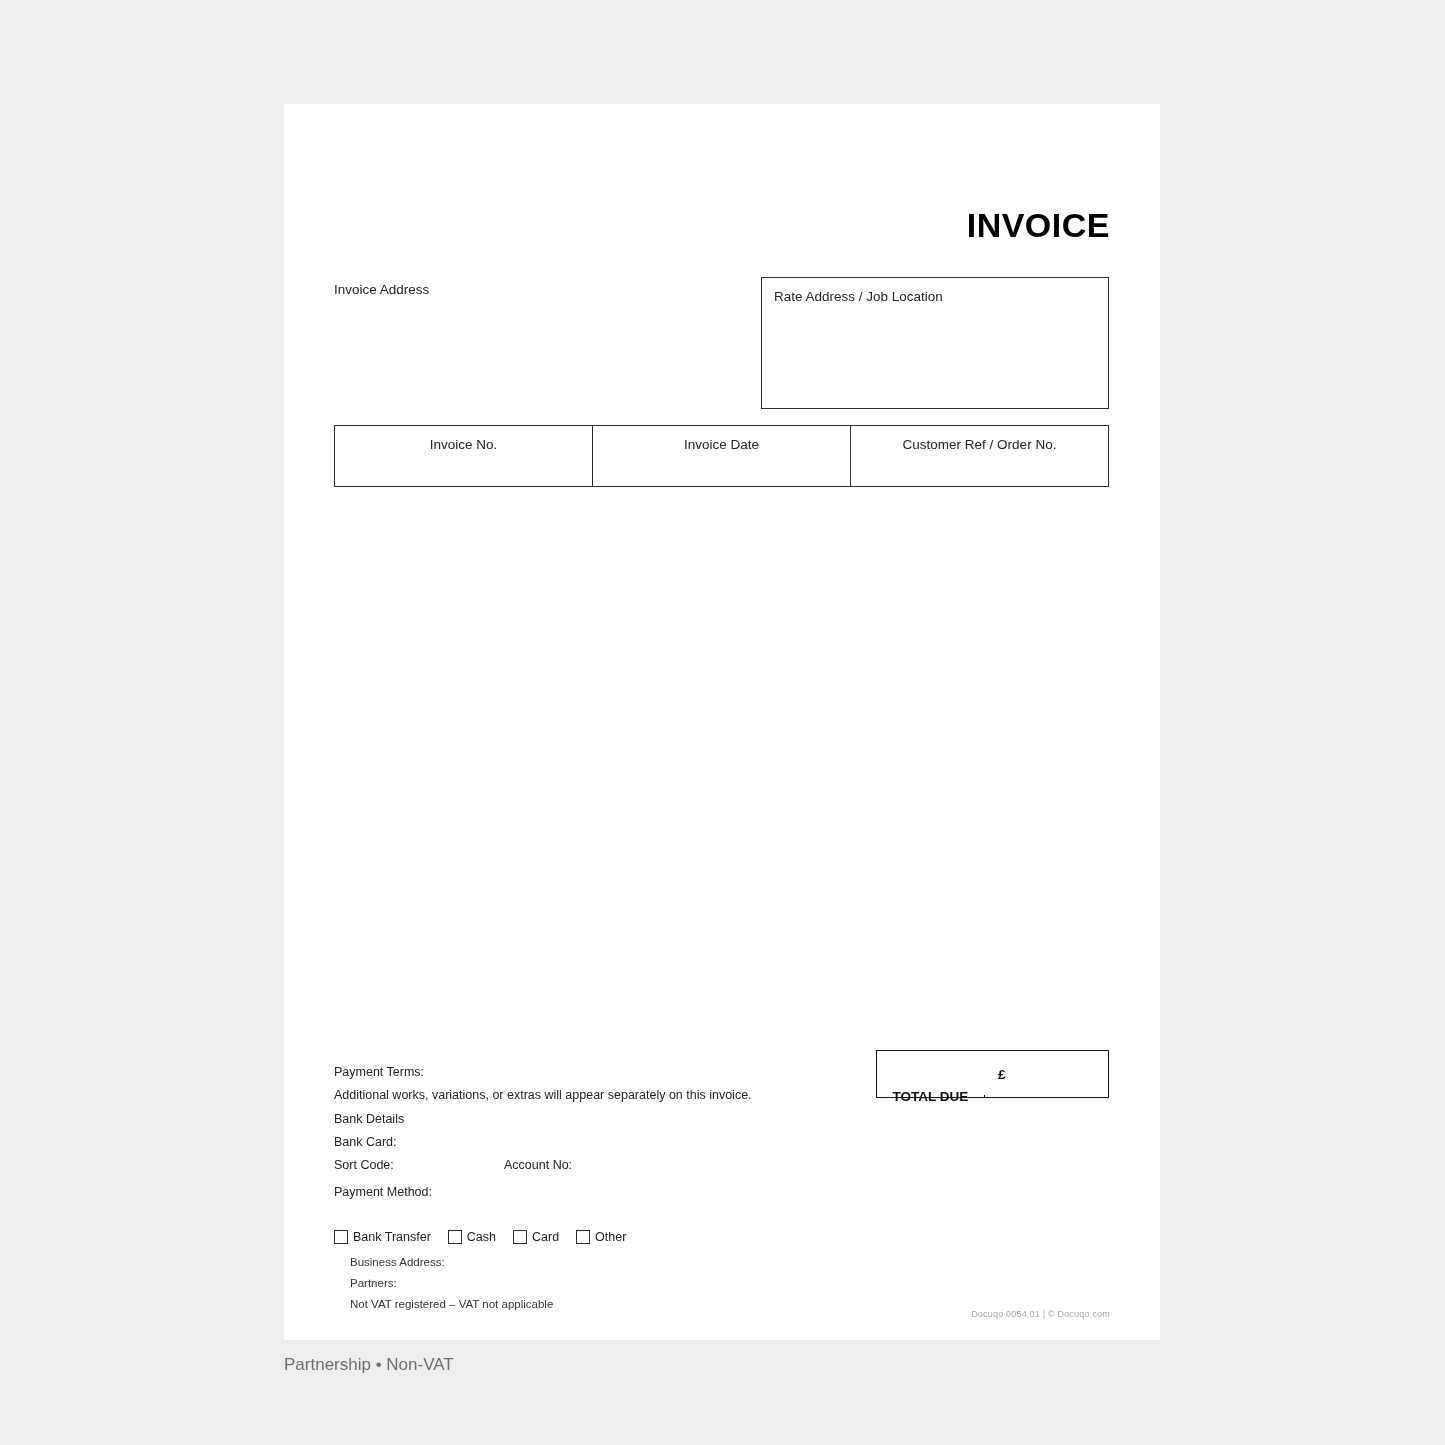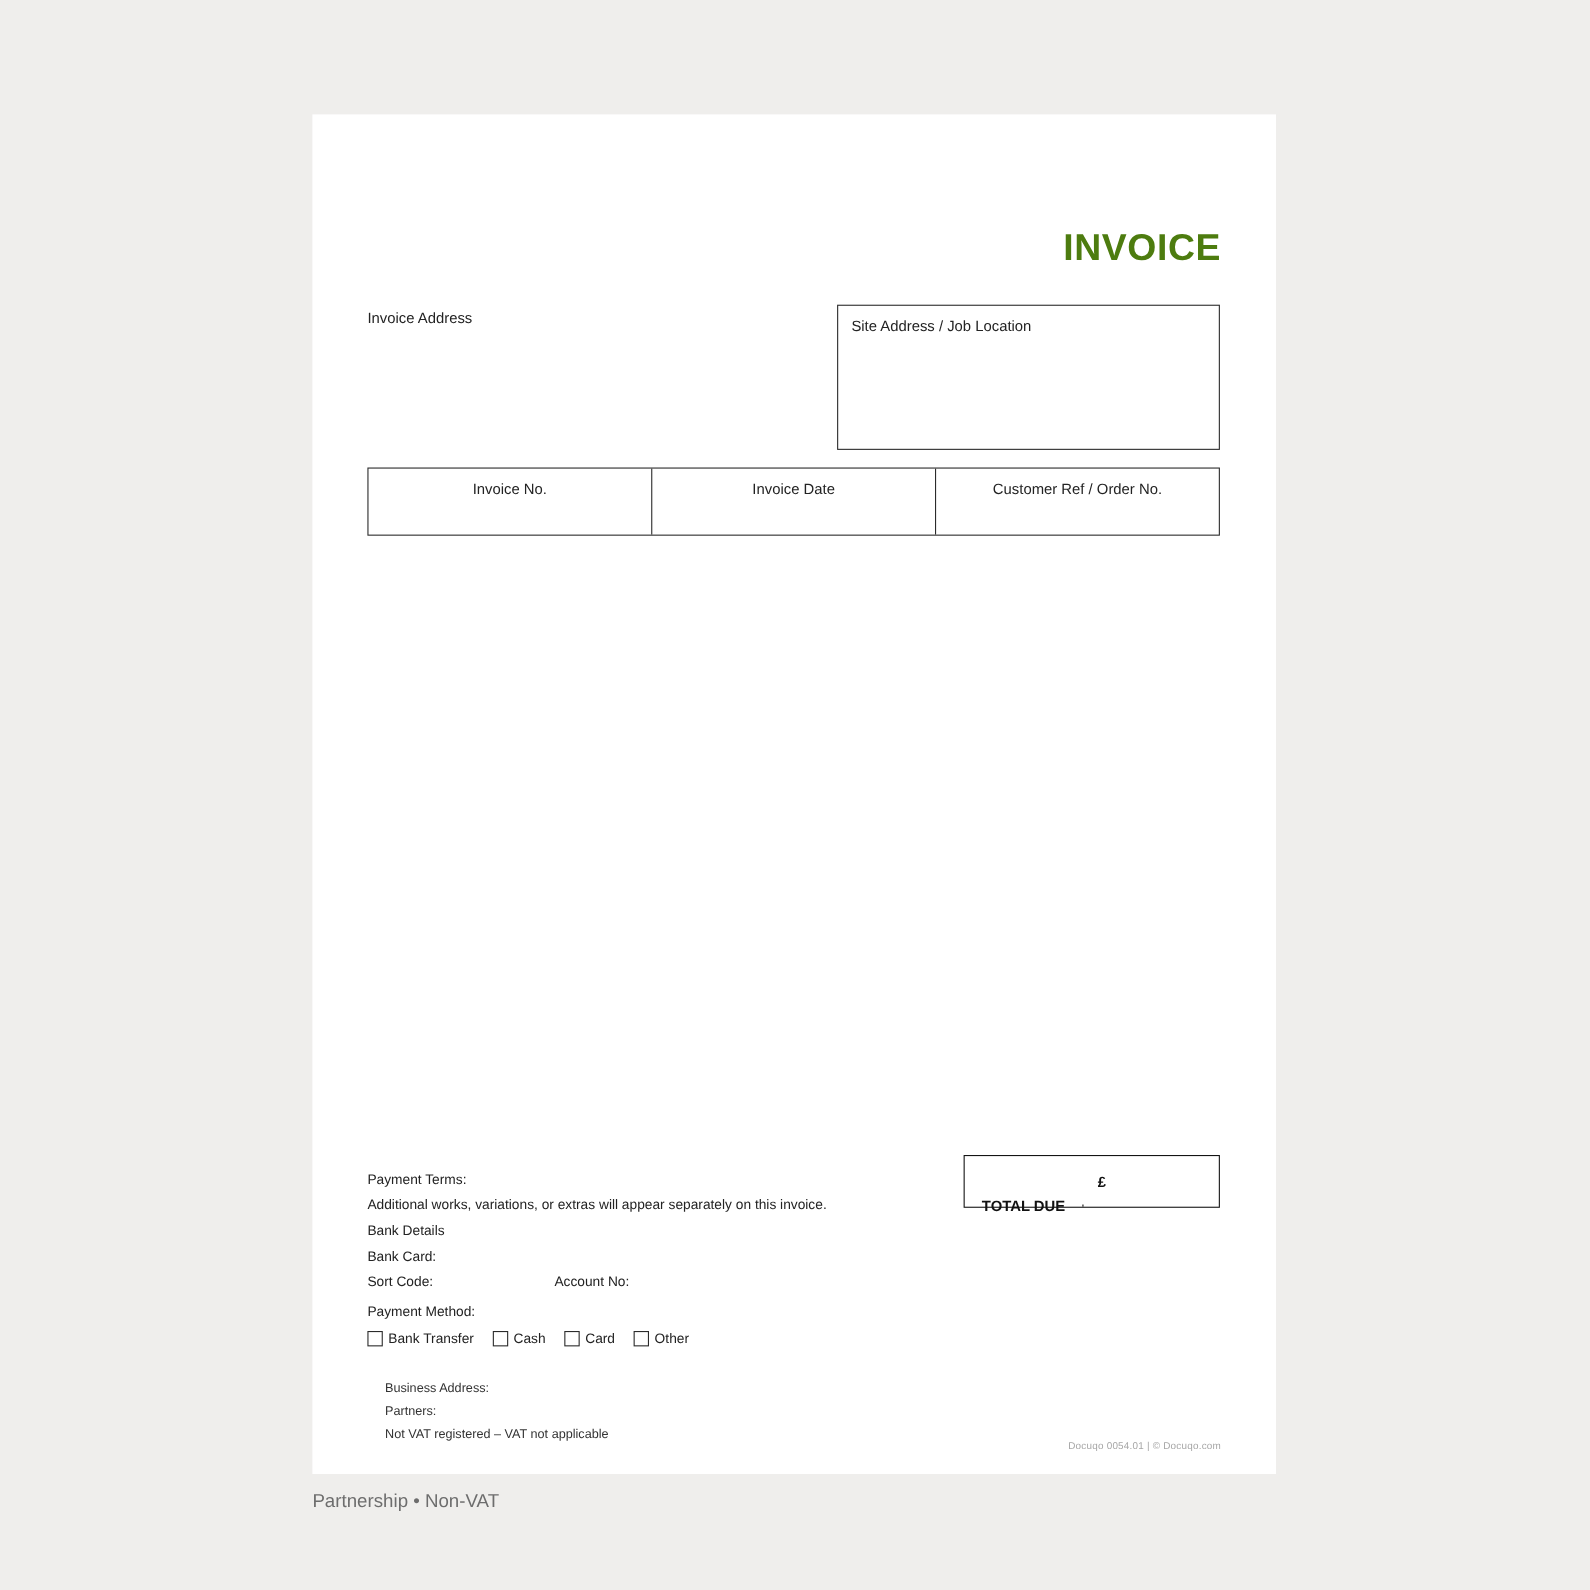--- a/index.html
+++ b/index.html
@@ -31,21 +31,21 @@
   }
 
   
   .invoice-title {
     position: absolute;
     right: 50px;
     top: 104px;
     font-size: 34px;
     font-weight: bold;
     letter-spacing: 0.5px;
-    color: #4d7c0f;
+    color: #000000;
     line-height: 1;
   }
 
   
   .invoice-address {
     position: absolute;
     left: 50px;
     top: 178px;
     font-size: 13.5px;
     color: #232323;
@@ -209,20 +209,21 @@
     top: 1106px;
     display: flex;
     align-items: center;
     font-size: 12.5px;
     color: #232323;
   }
   .check-item {
     display: flex;
     align-items: center;
     margin-right: 17px;
+    margin-top: 20px;
   }
   .cbox {
     width: 14px;
     height: 14px;
     border: 1.4px solid #2b2b2b;
     box-sizing: border-box;
     margin-right: 5px;
     display: inline-block;
   }
 
@@ -256,21 +257,21 @@
 <body>
 
 <div class="page-wrap">
   <div class="sheet">
 
     <div class="invoice-title">INVOICE</div>
 
     <div class="invoice-address">Invoice Address</div>
 
     <div class="site-box">
-      <div class="lbl">Site Address / Job Location</div>
+      <div class="lbl">Rate Address / Job Location</div>
     </div>
 
     <div class="meta-row">
       <div class="meta-cell">Invoice No.</div>
       <div class="meta-cell">Invoice Date</div>
       <div class="meta-cell">Customer Ref / Order No.</div>
     </div>
 
 
     <div class="total-box">

